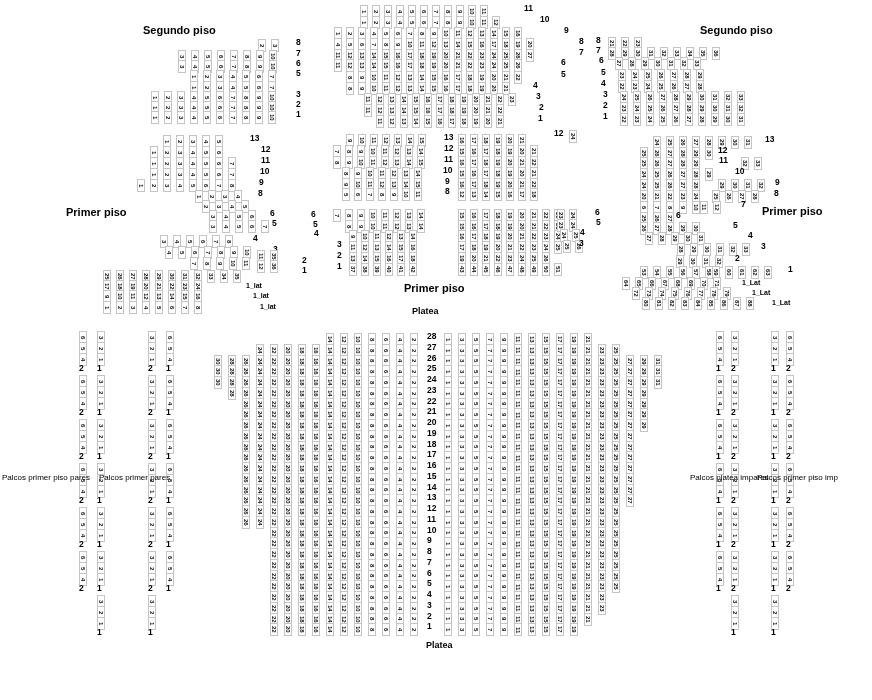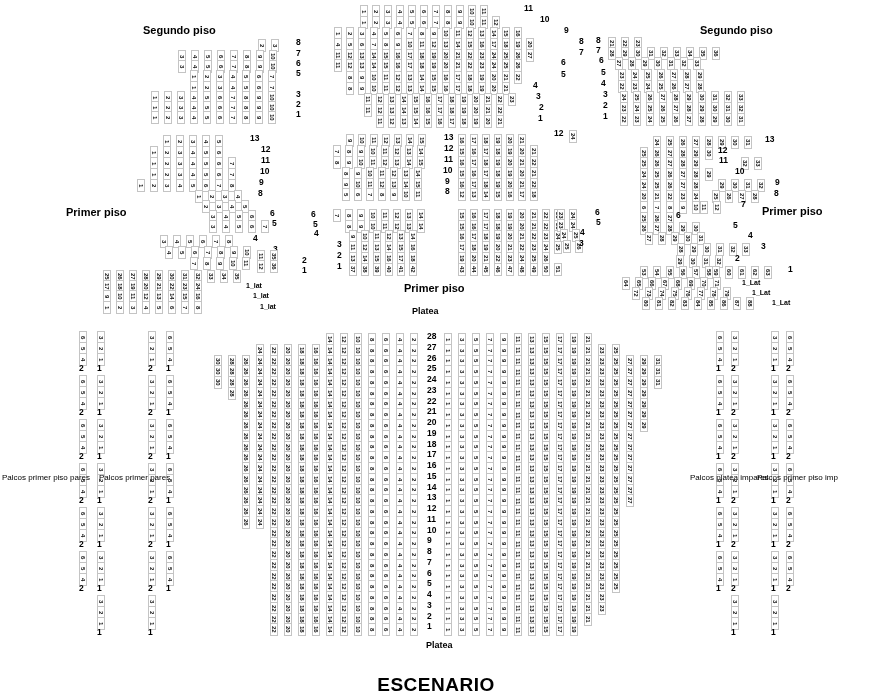--- a/index.html
+++ b/index.html
@@ -21,21 +21,20 @@
   .title{position:absolute;font-weight:bold;font-size:11px;color:#000;white-space:nowrap;}
   .subtitle{position:absolute;font-weight:bold;font-size:9px;color:#000;white-space:nowrap;}
   .palco-label{position:absolute;font-weight:normal;font-size:8px;color:#000;white-space:nowrap;}
   .stage{position:absolute;left:0;top:674px;width:872px;text-align:center;
          font-weight:bold;font-size:19px;letter-spacing:0.5px;color:#000;}
 </style>
 </head>
 <body>
 
 <div id="map">
-  <div class="stage">ESCENARIO</div>
 <div class="row p13" style="left: 258px; top: 39px;"><span class="seat">2</span><span class="seat">3</span></div>
     <div class="rl" style="left: 296px; top: 37px;">8</div>
     <div class="row p13" style="left: 178px; top: 50px;"><span class="seat">3</span><span class="seat">4</span><span class="seat">5</span><span class="seat">6</span><span class="seat">7</span><span class="seat">8</span><span class="seat">9</span><span class="seat">10</span></div>
     <div class="rl" style="left: 296px; top: 48px;">7</div>
     <div class="row p13" style="left: 178px; top: 60px;"><span class="seat">3</span><span class="seat">4</span><span class="seat">5</span><span class="seat">6</span><span class="seat">7</span><span class="seat">8</span><span class="seat">9</span><span class="seat">10</span></div>
     <div class="rl" style="left: 296px; top: 58px;">6</div>
     <div class="row p13" style="left: 190px; top: 70px;"><span class="seat">1</span><span class="seat">2</span><span class="seat">3</span><span class="seat">4</span><span class="seat">5</span><span class="seat">6</span><span class="seat">7</span></div>
     <div class="rl" style="left: 296px; top: 68px;">5</div>
     <div class="row p13" style="left: 190px; top: 81px;"><span class="seat">1</span><span class="seat">2</span><span class="seat">3</span><span class="seat">4</span><span class="seat">5</span><span class="seat">6</span><span class="seat">7</span></div>
     <div class="row p13" style="left: 151px; top: 91px;"><span class="seat">1</span><span class="seat">2</span><span class="seat">3</span><span class="seat">4</span><span class="seat">5</span><span class="seat">6</span><span class="seat">7</span><span class="seat">8</span><span class="seat">9</span><span class="seat">10</span></div>

